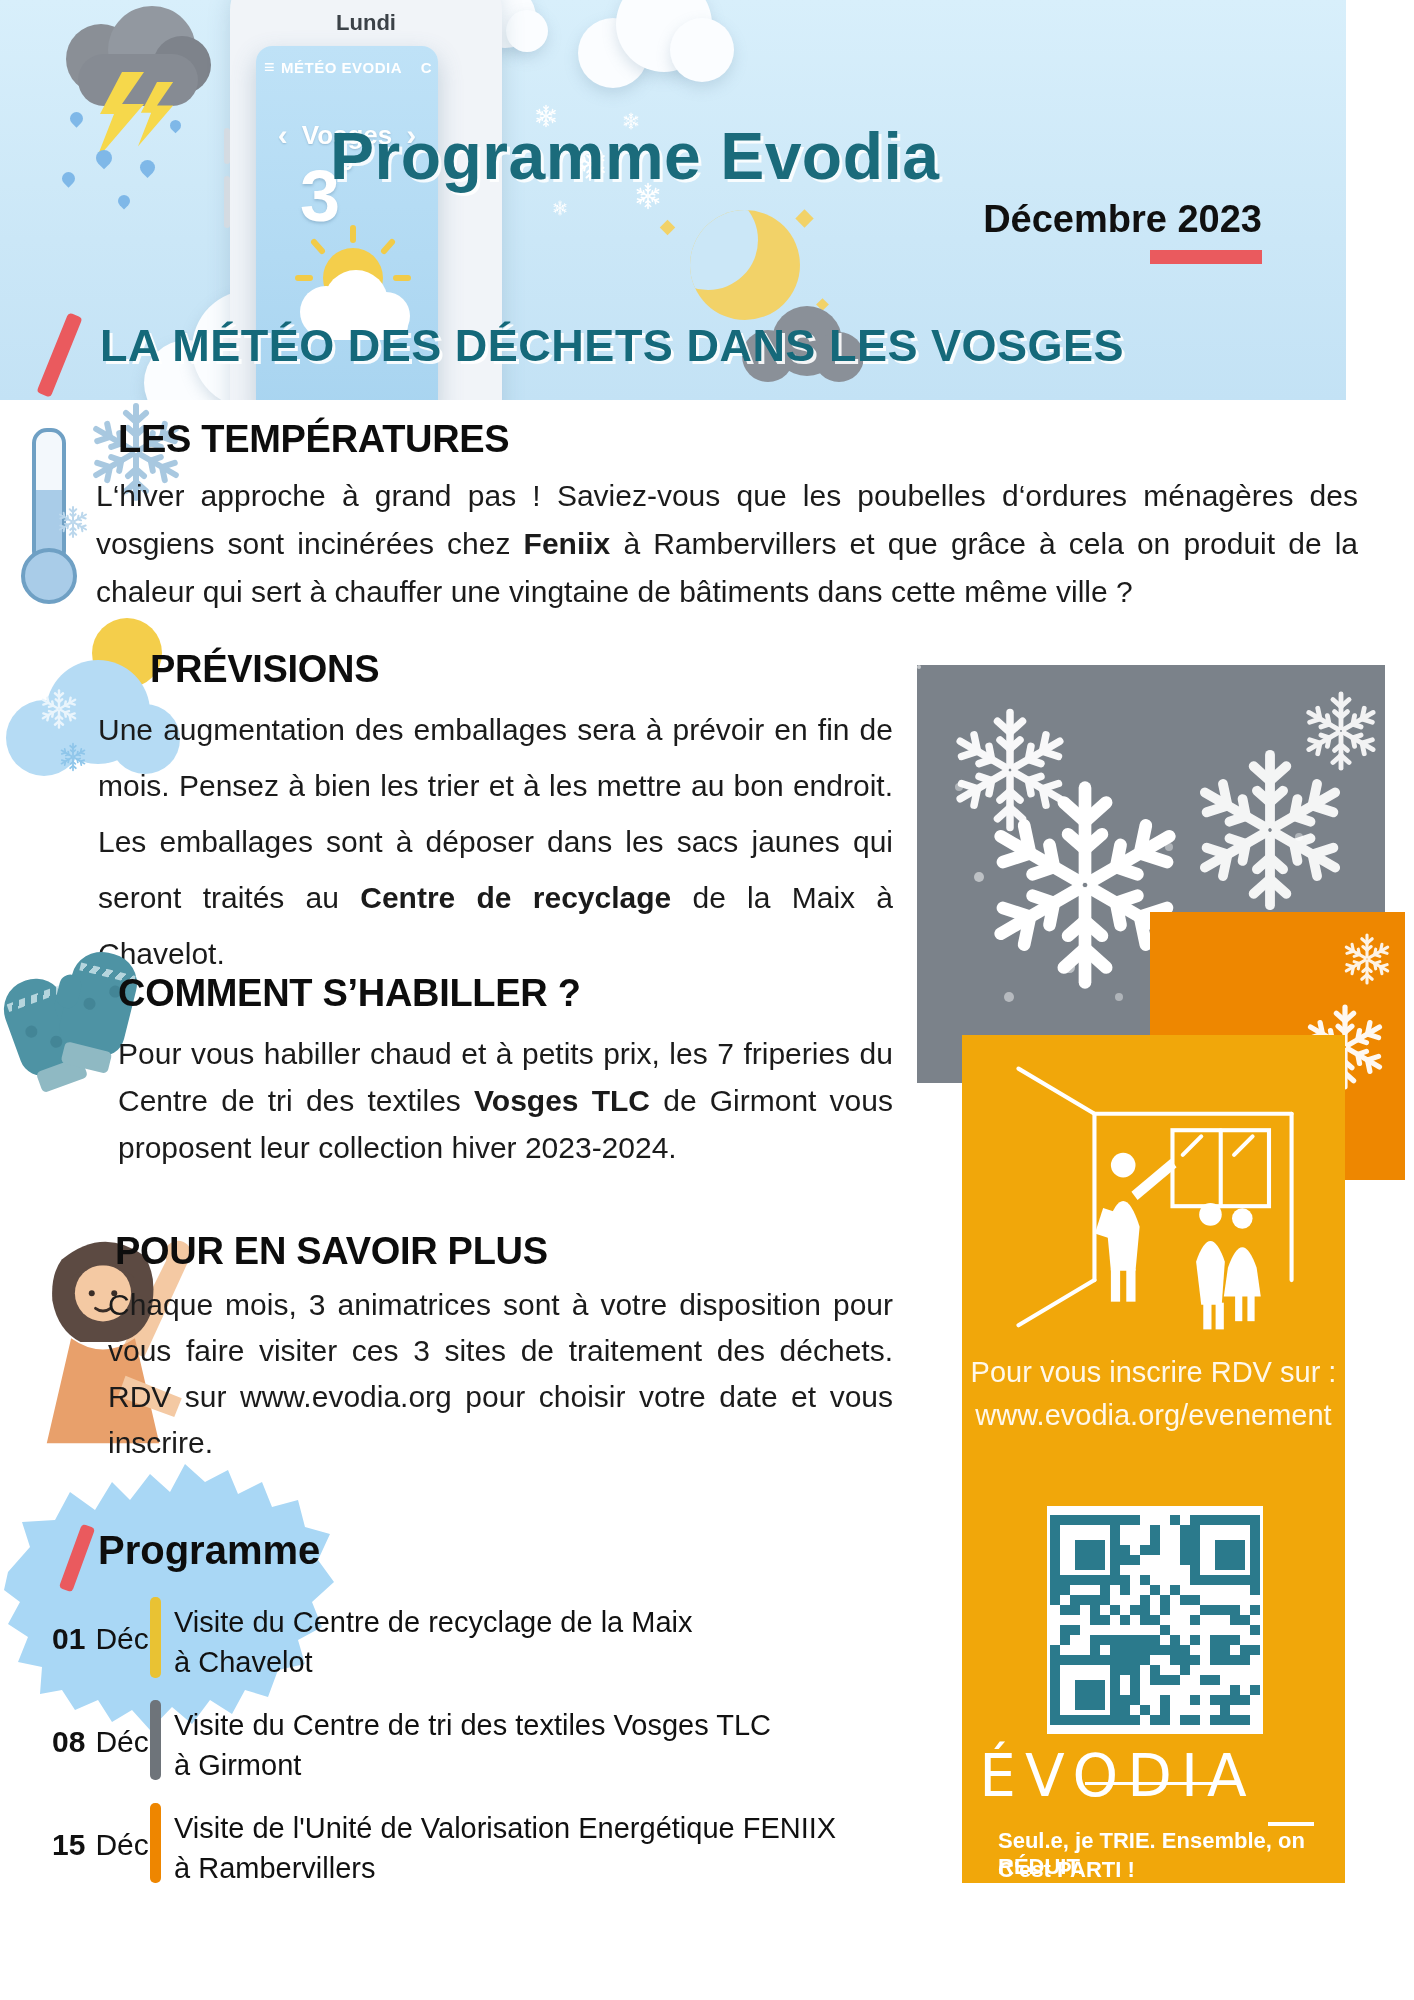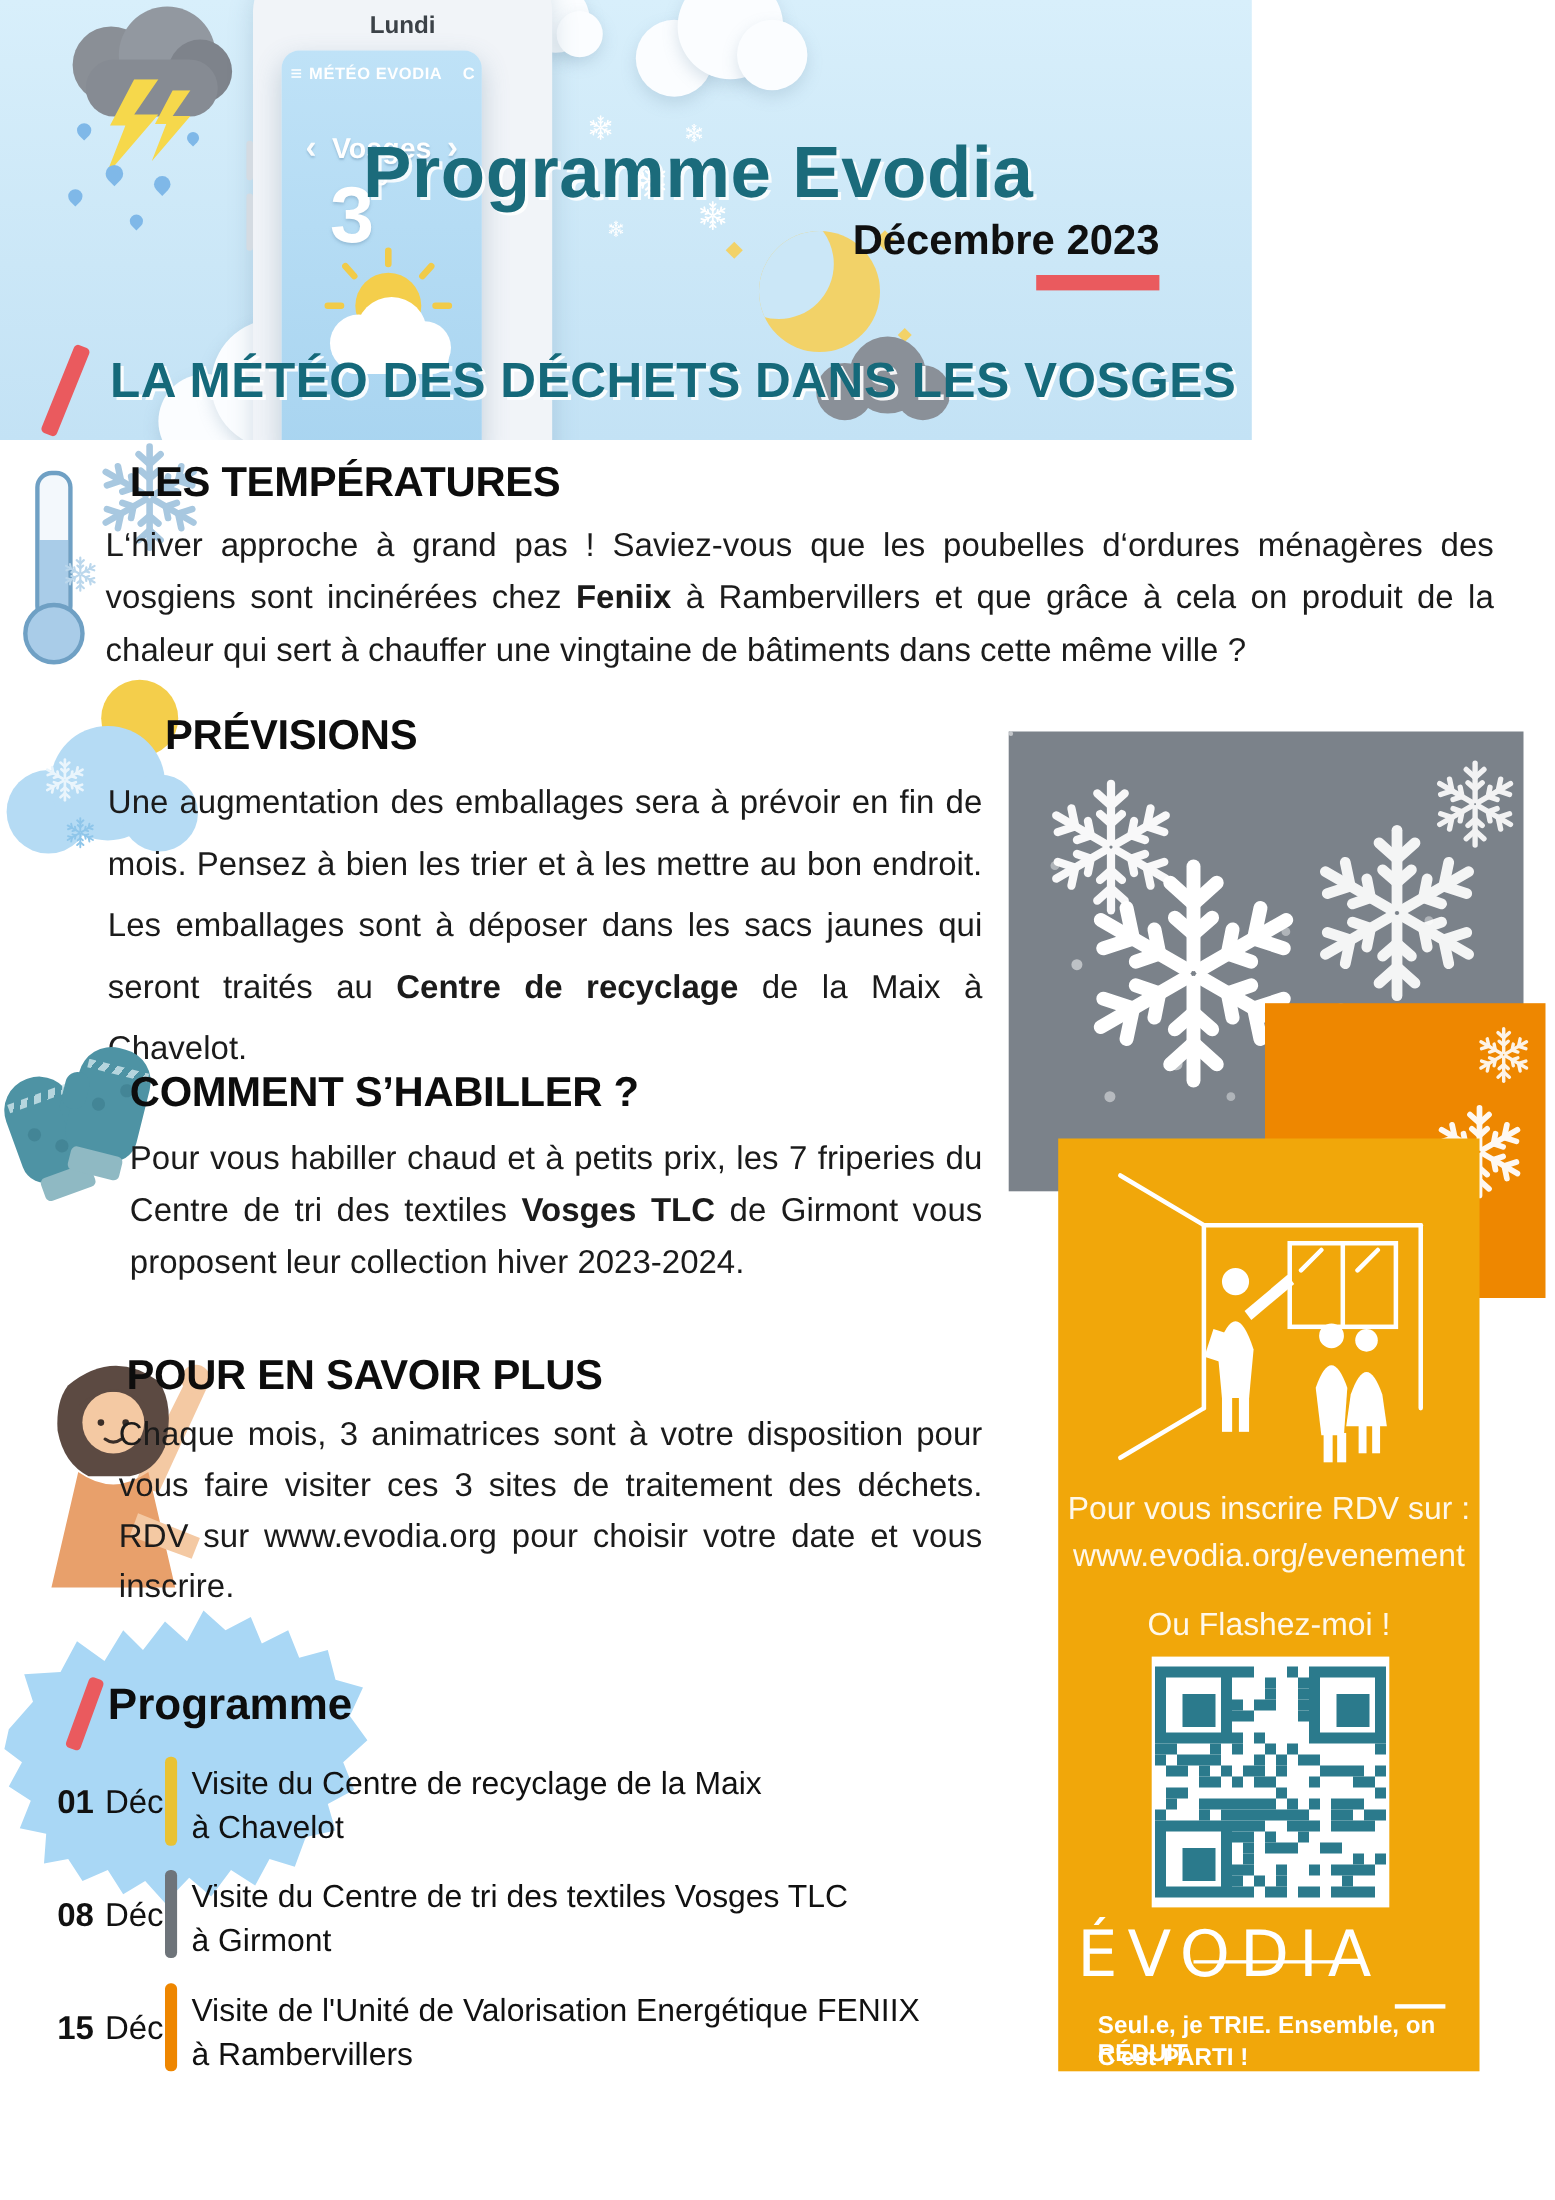--- a/index.html
+++ b/index.html
@@ -1,21 +1,21 @@
 <!DOCTYPE html>
 <html><head>
 <meta charset="utf-8">
 <style>
   html,body{margin:0;padding:0;background:#e8e8e8;}
   .page{position:relative;width:1414px;height:2000px;background:#ffffff;overflow:hidden;
         font-family:"Liberation Sans",sans-serif;color:#1b1b1b;margin:0 auto;}
   .abs{position:absolute;}
 
   
-  .header{left:0;top:0;width:1138px;height:400px;overflow:hidden;
+  .header{left:0;top:0;width:1346px;height:400px;overflow:hidden;
           background:linear-gradient(180deg,#D8EFFB 0%,#CBE7F7 60%,#C3E2F5 100%);}
   .phone{left:230px;top:-30px;width:272px;height:500px;background:#F1F4F8;border-radius:40px;
          box-shadow:0 8px 22px rgba(90,130,160,.25);}
   .phone-btn{left:224px;width:6px;background:#D4DBE2;border-radius:3px;}
   .phone-day{left:230px;top:10px;width:272px;text-align:center;font-size:22px;font-weight:bold;color:#3c4248;}
   .app-card{left:256px;top:46px;width:182px;height:370px;border-radius:16px;
             background:linear-gradient(180deg,#BFE2F7 0%,#A8D4F0 100%);
             box-shadow:0 10px 24px rgba(80,120,150,.30);}
   .app-header{left:264px;top:58px;width:168px;color:#fff;font-size:15px;font-weight:bold;letter-spacing:.5px;
               display:flex;align-items:center;gap:6px;}
@@ -378,21 +378,20 @@
       <rect x="198" y="236" width="8" height="26"></rect>
         <rect x="210" y="236" width="8" height="26"></rect>
       <circle cx="236" cy="154" r="10"></circle>
       <path d="M222,202 Q236,162 250,202 L254,230 h-36 Z"></path>
       <rect x="229" y="228" width="7" height="26"></rect>
         <rect x="241" y="228" width="7" height="26"></rect>
     </g>
   </svg>
   <div class="abs panel-txt" style="left:962px;top:1356px">Pour vous inscrire RDV sur :</div>
   <div class="abs panel-txt" style="left:962px;top:1399px">www.evodia.org/evenement</div>
-  <div class="abs panel-txt" style="left:962px;top:1461px">Ou Flashez-moi !</div>
   <div class="abs qr-box">
     <div class="qr-grid">
       <i class="f" style="left:0;top:0">
           <i></i>
         </i>
       <i class="f" style="left:140px;top:0">
           <i></i>
         </i>
       <i class="f" style="left:0;top:140px">
           <i></i>

